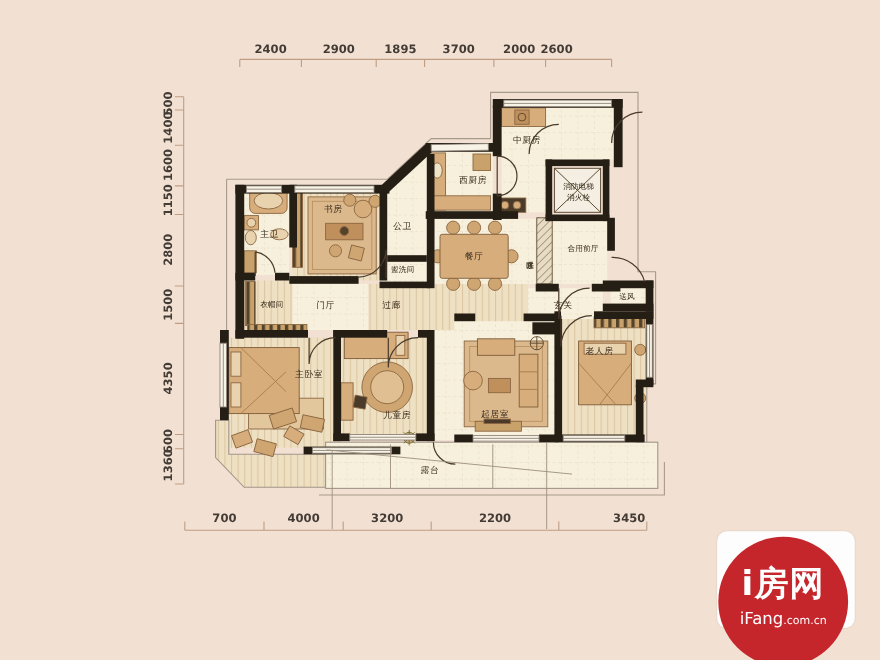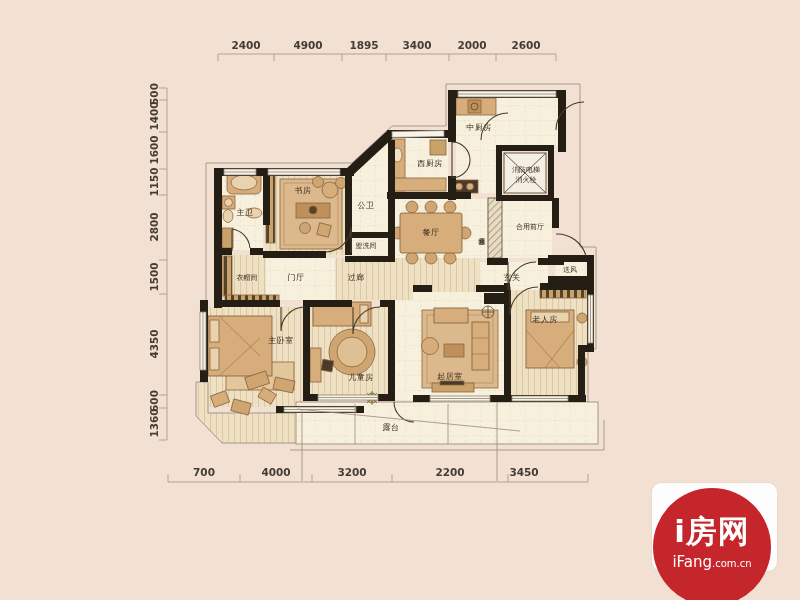--- a/index.html
+++ b/index.html
@@ -314,41 +314,41 @@
 <div class="lbl small" style="left:530px;top:227px">合用前厅</div>
 <div class="lbl" style="left:512px;top:278px">玄关</div>
 <div class="lbl small" style="left:570px;top:270px">送风</div>
 <div class="lbl" style="left:281px;top:341px">主卧室</div>
 <div class="lbl" style="left:361px;top:378px">儿童房</div>
 <div class="lbl" style="left:450px;top:377px">起居室</div>
 <div class="lbl" style="left:545px;top:320px">老人房</div>
 <div class="lbl" style="left:391px;top:428px">露台</div>
 
 <div class="dim" style="left:246px;top:45px">2400</div>
-<div class="dim" style="left:308px;top:45px">4900</div>
+<div class="dim" style="left:308px;top:45px">2900</div>
 <div class="dim" style="left:364px;top:45px">1895</div>
-<div class="dim" style="left:417px;top:45px">3400</div>
+<div class="dim" style="left:417px;top:45px">3700</div>
 <div class="dim" style="left:472px;top:45px">2000</div>
-<div class="dim" style="left:526px;top:45px">2600</div>
+<div class="dim" style="left:506px;top:45px">2600</div>
 
 <div class="dim rot" style="left:154px;top:94px">500</div>
 <div class="dim rot" style="left:154px;top:116px">1400</div>
 <div class="dim rot" style="left:154px;top:150px">1600</div>
 <div class="dim rot" style="left:154px;top:182px">1150</div>
 <div class="dim rot" style="left:154px;top:227px">2800</div>
 <div class="dim rot" style="left:154px;top:277px">1500</div>
 <div class="dim rot" style="left:154px;top:344px">4350</div>
 <div class="dim rot" style="left:154px;top:401px">600</div>
 <div class="dim rot" style="left:154px;top:423px">1360</div>
 
 <div class="dim" style="left:204px;top:472px">700</div>
 <div class="dim" style="left:276px;top:472px">4000</div>
 <div class="dim" style="left:352px;top:472px">3200</div>
 <div class="dim" style="left:450px;top:472px">2200</div>
-<div class="dim" style="left:524px;top:472px">3450</div>
+<div class="dim" style="left:572px;top:472px">3450</div>
 
 <div class="logo-card">
   <div class="logo-circle">
     <div class="logo-title">i房网</div>
     <div class="logo-domain"><span class="b">iFang</span><span class="s">.com.cn</span></div>
   </div>
 </div>
 
 </div>
 

